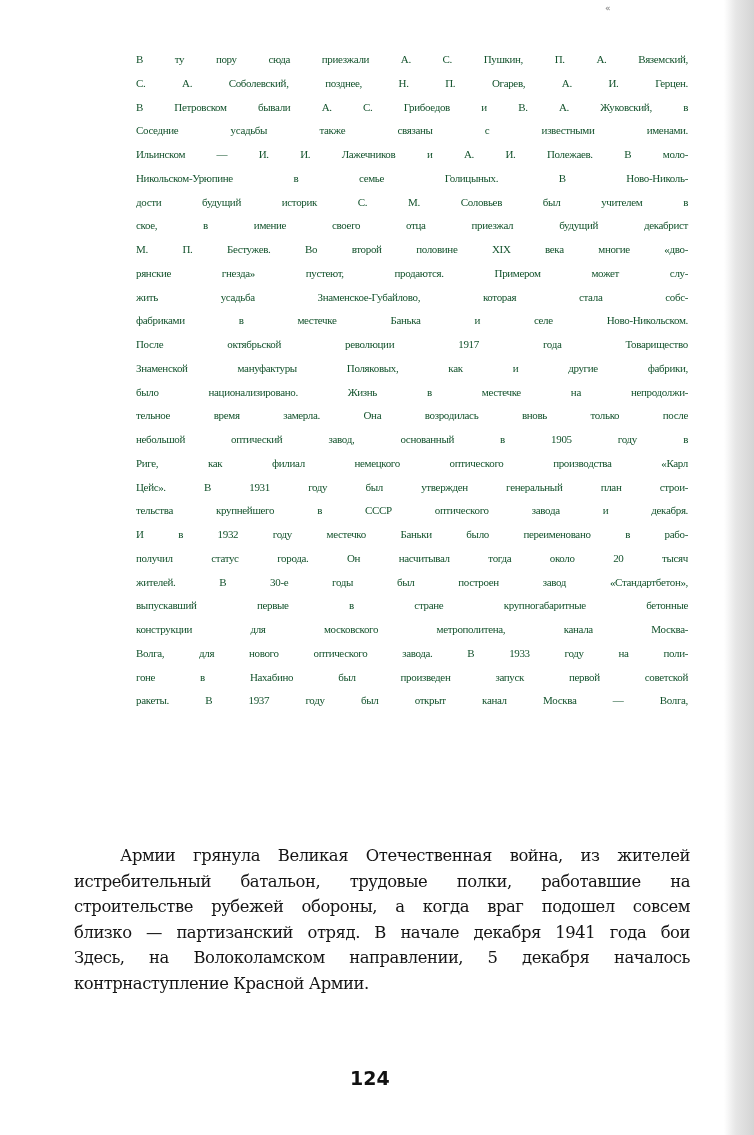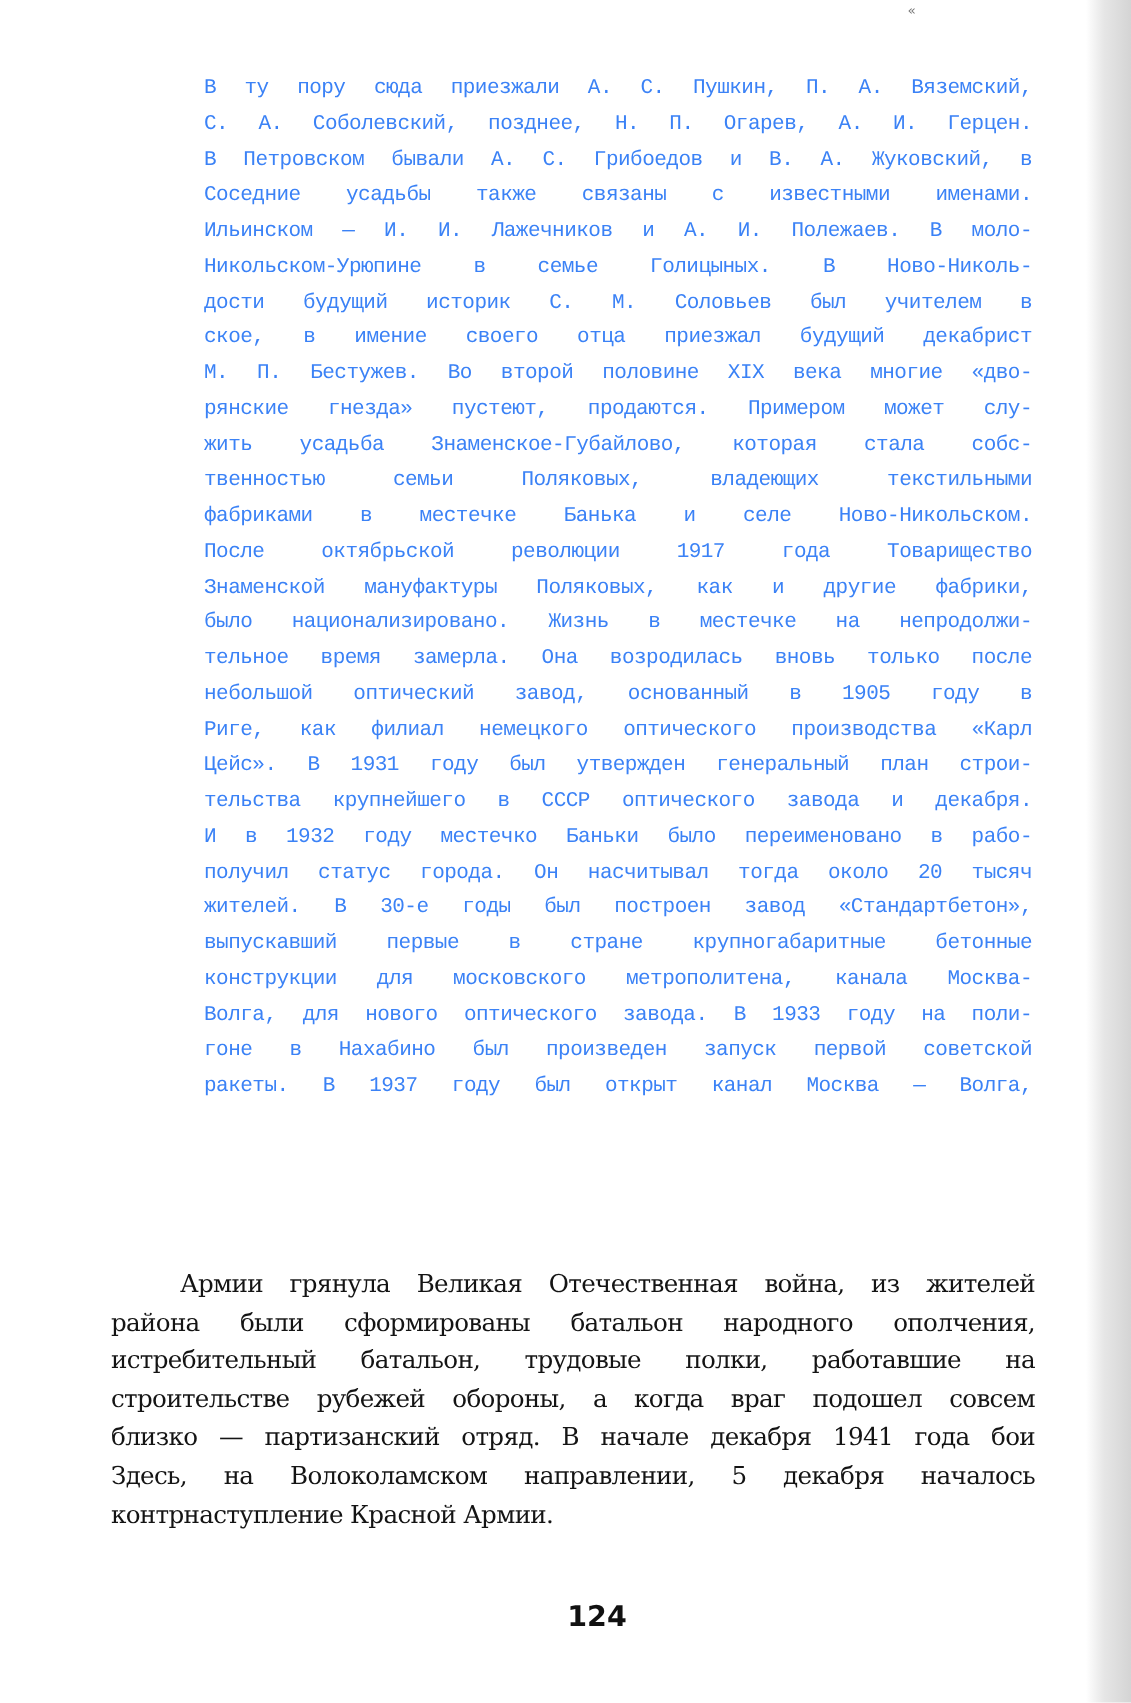--- a/index.html
+++ b/index.html
@@ -10,35 +10,35 @@
     .page-shadow {
       position: absolute; top: 0; right: 0; width: 30px; height: 1135px;
       background: linear-gradient(to right, rgba(255,255,255,0) 0%, #e6e6e6 40%, #d4d4d4 100%);
     }
     .corner-mark {
       position: absolute; left: 605px; top: 4px; width: 10px; height: 8px;
       font-family: "DejaVu Sans", sans-serif; font-size: 9px; color: #777; line-height: 8px;
     }
     .block-sans {
       position: absolute; left: 136px; top: 48px; width: 552px;
-      font-family: Liberation Mono, monospace; font-size: 14px; line-height: 23.75px;
-      letter-spacing: -0.35px; color: #3b82f6;
+      font-family: Liberation Serif, serif; font-size: 11px; line-height: 23.75px;
+      letter-spacing: -0.35px; color: #14532d;
     }
     .block-sans .line { display: block; white-space: nowrap; text-align: justify; text-align-last: justify; }
     .block-sans .line.last { text-align-last: left; }
     .block-serif {
       position: absolute; left: 74px; top: 843px; width: 616px;
       font-family: "DejaVu Serif", serif; font-size: 16.4px; line-height: 25.6px;
       letter-spacing: -0.45px; color: #141414;
     }
     .block-serif .line { display: block; white-space: nowrap; text-align: justify; text-align-last: justify; }
     .block-serif .line.indent { padding-left: 46px; }
     .block-serif .line.last { text-align-last: left; }
     .page-number {
-      position: absolute; left: 350px; top: 1067px; width: 96px; text-align: center;
+      position: absolute; left: 350px; top: 1067px; width: 96px; 
       font-family: "DejaVu Sans", sans-serif; font-weight: bold; font-size: 19px; color: #111;
     }
   </style>
 </head>
 <body>
 
 <div class="page-shadow"></div>
 <div class="corner-mark">«</div>
 
 <div class="block-sans" id="block1">
@@ -46,42 +46,40 @@
     <span class="line">С. А. Соболевский, позднее, Н. П. Огарев, А. И. Герцен.</span>
     <span class="line">В Петровском бывали А. С. Грибоедов и В. А. Жуковский, в</span>
     <span class="line">Соседние усадьбы также связаны с известными именами.</span>
     <span class="line">Ильинском — И. И. Лажечников и А. И. Полежаев. В моло-</span>
     <span class="line">Никольском-Урюпине в семье Голицыных. В Ново-Николь-</span>
     <span class="line">дости будущий историк С. М. Соловьев был учителем в</span>
     <span class="line">ское, в имение своего отца приезжал будущий декабрист</span>
     <span class="line">М. П. Бестужев. Во второй половине XIX века многие «дво-</span>
     <span class="line">рянские гнезда» пустеют, продаются. Примером может слу-</span>
     <span class="line">жить усадьба Знаменское-Губайлово, которая стала собс-</span>
-    <span class="line">твенностью семьи Поляковых, владеющих текстильными</span>
     <span class="line">фабриками в местечке Банька и селе Ново-Никольском.</span>
     <span class="line">После октябрьской революции 1917 года Товарищество</span>
     <span class="line">Знаменской мануфактуры Поляковых, как и другие фабрики,</span>
     <span class="line">было национализировано. Жизнь в местечке на непродолжи-</span>
     <span class="line">тельное время замерла. Она возродилась вновь только после</span>
     <span class="line">небольшой оптический завод, основанный в 1905 году в</span>
     <span class="line">Риге, как филиал немецкого оптического производства «Карл</span>
     <span class="line">Цейс». В 1931 году был утвержден генеральный план строи-</span>
     <span class="line">тельства крупнейшего в СССР оптического завода и декабря.</span>
     <span class="line">И в 1932 году местечко Баньки было переименовано в рабо-</span>
     <span class="line">получил статус города. Он насчитывал тогда около 20 тысяч</span>
     <span class="line">жителей. В 30-е годы был построен завод «Стандартбетон»,</span>
     <span class="line">выпускавший первые в стране крупногабаритные бетонные</span>
     <span class="line">конструкции для московского метрополитена, канала Москва-</span>
     <span class="line">Волга, для нового оптического завода. В 1933 году на поли-</span>
     <span class="line">гоне в Нахабино был произведен запуск первой советской</span>
     <span class="line">ракеты. В 1937 году был открыт канал Москва — Волга,</span>
   </div>
 <div class="block-serif" id="block2">
     <span class="line indent">Армии грянула Великая Отечественная война, из жителей</span>
-    <span class="line">района были сформированы батальон народного ополчения,</span>
     <span class="line">истребительный батальон, трудовые полки, работавшие на</span>
     <span class="line">строительстве рубежей обороны, а когда враг подошел совсем</span>
     <span class="line">близко — партизанский отряд. В начале декабря 1941 года бои</span>
     <span class="line">Здесь, на Волоколамском направлении, 5 декабря началось</span>
     <span class="line last">контрнаступление Красной Армии.</span>
   </div>
 
 <div class="page-number">124</div>
 
 </body></html>

